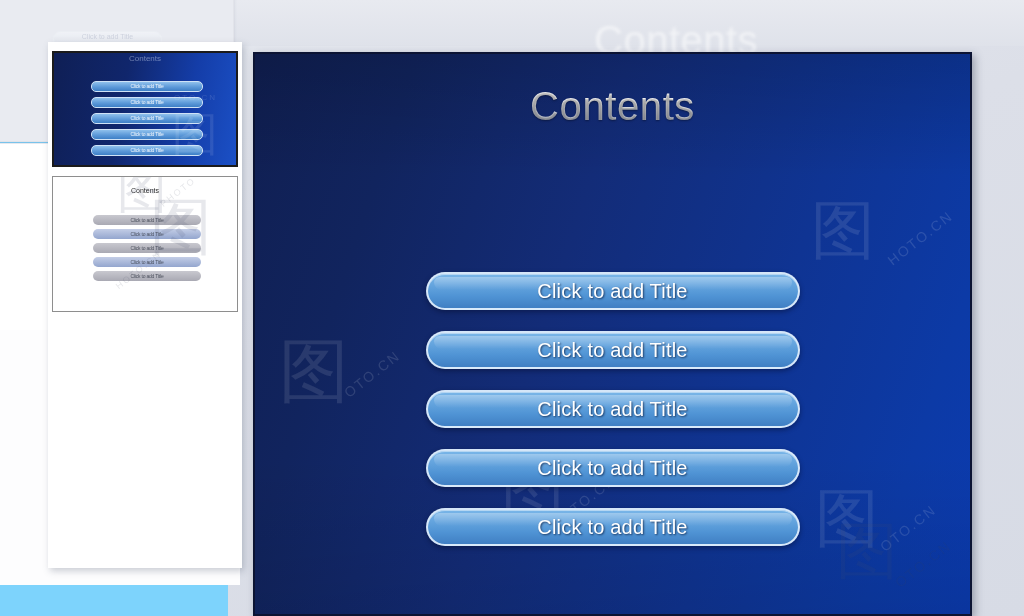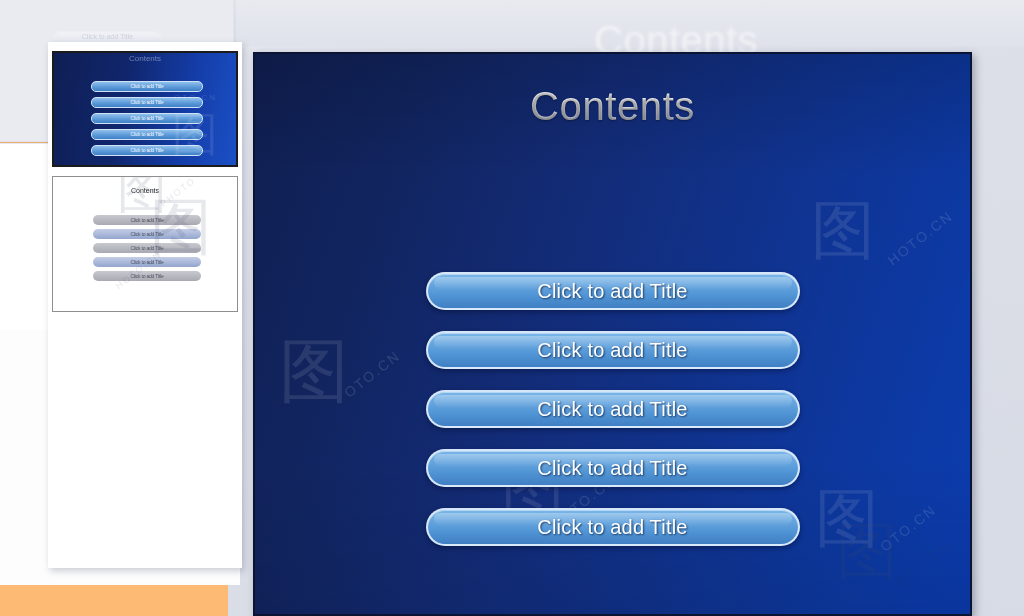--- a/index.html
+++ b/index.html
@@ -12,21 +12,21 @@
     height: 616px;
     overflow: hidden;
     position: relative;
     font-family: "Liberation Sans", sans-serif;
   }
 
   
   #canvas {
     position: absolute;
     inset: 0;
-    background: #fdba74;
+    background: #7dd3fc;
   }
 
   
   .backdrop-main {
     position: absolute;
     left: 228px;
     top: 0px;
     width: 796px;
     height: 616px;
     background: linear-gradient(160deg, #e4e7ee 0%, #dcdfe8 40%, #d7dbe5 100%);

